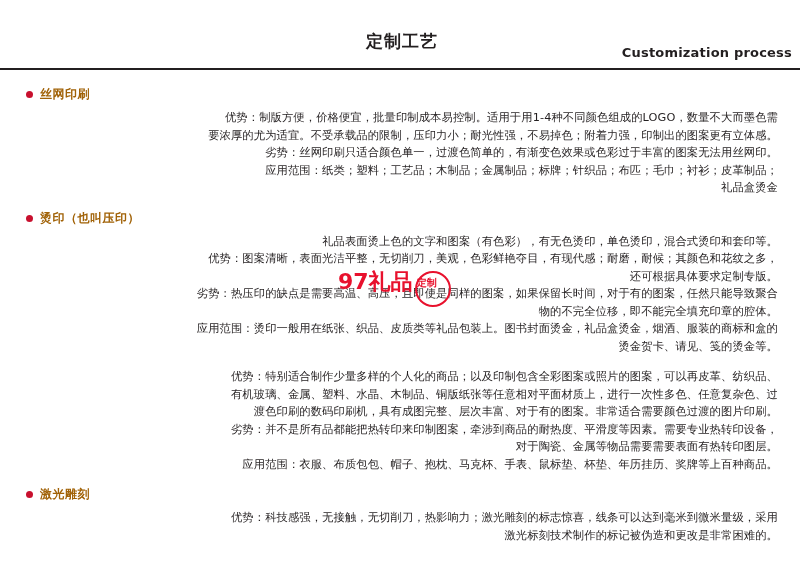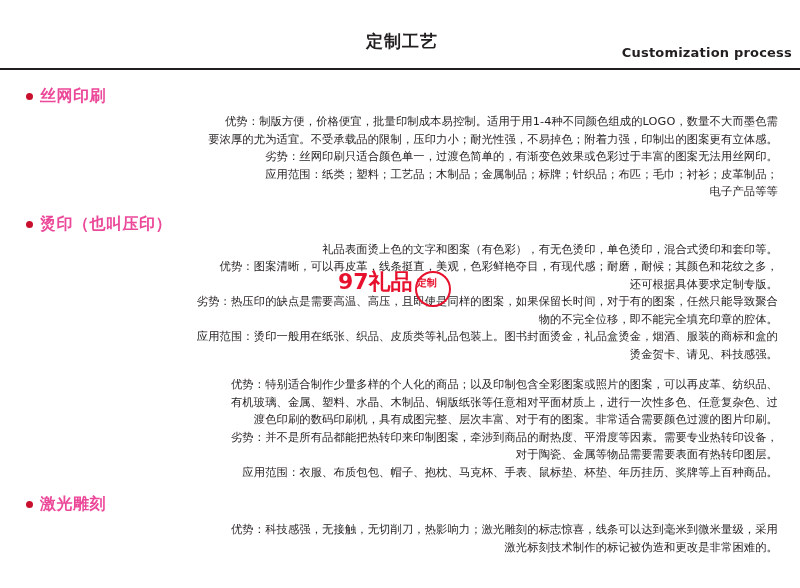--- a/index.html
+++ b/index.html
@@ -56,23 +56,23 @@
     margin-bottom: 6px;
   }
   .bullet {
     width: 7px; height: 7px;
     border-radius: 50%;
     background: #c8102e;
     flex: 0 0 auto;
     margin-left: 4px;
   }
   .sec-title {
-    font-size: 16px;
+    font-size: 12px;
     font-weight: bold;
-    color: #ec4899;
+    color: #a16207;
     letter-spacing: 0.5px;
   }
   .para {
     font-size: 11.3px;
     line-height: 17.5px;
     color: #231f20;
     padding-left: 22px;
     letter-spacing: 0.1px;
     text-align: right;
   }
@@ -127,35 +127,35 @@
 
     <div class="section">
       <div class="sec-head">
         <span class="bullet"></span>
         <span class="sec-title">丝网印刷</span>
       </div>
       <div class="para">优势：制版方便，价格便宜，批量印制成本易控制。适用于用1-4种不同颜色组成的LOGO，数量不大而墨色需</div>
       <div class="para">要浓厚的尤为适宜。不受承载品的限制，压印力小；耐光性强，不易掉色；附着力强，印制出的图案更有立体感。</div>
       <div class="para">劣势：丝网印刷只适合颜色单一，过渡色简单的，有渐变色效果或色彩过于丰富的图案无法用丝网印。</div>
       <div class="para">应用范围：纸类；塑料；工艺品；木制品；金属制品；标牌；针织品；布匹；毛巾；衬衫；皮革制品；</div>
-      <div class="para">电子产品等等</div>
+      <div class="para">礼品盒烫金</div>
     </div>
 
     <div class="section">
       <div class="sec-head">
         <span class="bullet"></span>
         <span class="sec-title">烫印（也叫压印）</span>
       </div>
       <div class="para">礼品表面烫上色的文字和图案（有色彩），有无色烫印，单色烫印，混合式烫印和套印等。</div>
-      <div class="para">优势：图案清晰，可以再皮革，线条挺直，美观，色彩鲜艳夺目，有现代感；耐磨，耐候；其颜色和花纹之多，</div>
+      <div class="para">优势：图案清晰，表面光洁平整，无切削刀，美观，色彩鲜艳夺目，有现代感；耐磨，耐候；其颜色和花纹之多，</div>
       <div class="para">还可根据具体要求定制专版。</div>
       <div class="para">劣势：热压印的缺点是需要高温、高压，且即使是同样的图案，如果保留长时间，对于有的图案，任然只能导致聚合</div>
       <div class="para">物的不完全位移，即不能完全填充印章的腔体。</div>
       <div class="para">应用范围：烫印一般用在纸张、织品、皮质类等礼品包装上。图书封面烫金，礼品盒烫金，烟酒、服装的商标和盒的</div>
-      <div class="para">烫金贺卡、请见、科技感强。</div>
+      <div class="para">烫金贺卡、请见、笺的烫金等。</div>
     </div>
 
     <div class="section">
       <div class="para">优势：特别适合制作少量多样的个人化的商品；以及印制包含全彩图案或照片的图案，可以再皮革、纺织品、</div>
       <div class="para">有机玻璃、金属、塑料、水晶、木制品、铜版纸张等任意相对平面材质上，进行一次性多色、任意复杂色、过</div>
       <div class="para">渡色印刷的数码印刷机，具有成图完整、层次丰富、对于有的图案。非常适合需要颜色过渡的图片印刷。</div>
       <div class="para">劣势：并不是所有品都能把热转印来印制图案，牵涉到商品的耐热度、平滑度等因素。需要专业热转印设备，</div>
       <div class="para">对于陶瓷、金属等物品需要需要表面有热转印图层。</div>
       <div class="para">应用范围：衣服、布质包包、帽子、抱枕、马克杯、手表、鼠标垫、杯垫、年历挂历、奖牌等上百种商品。</div>
     </div>

